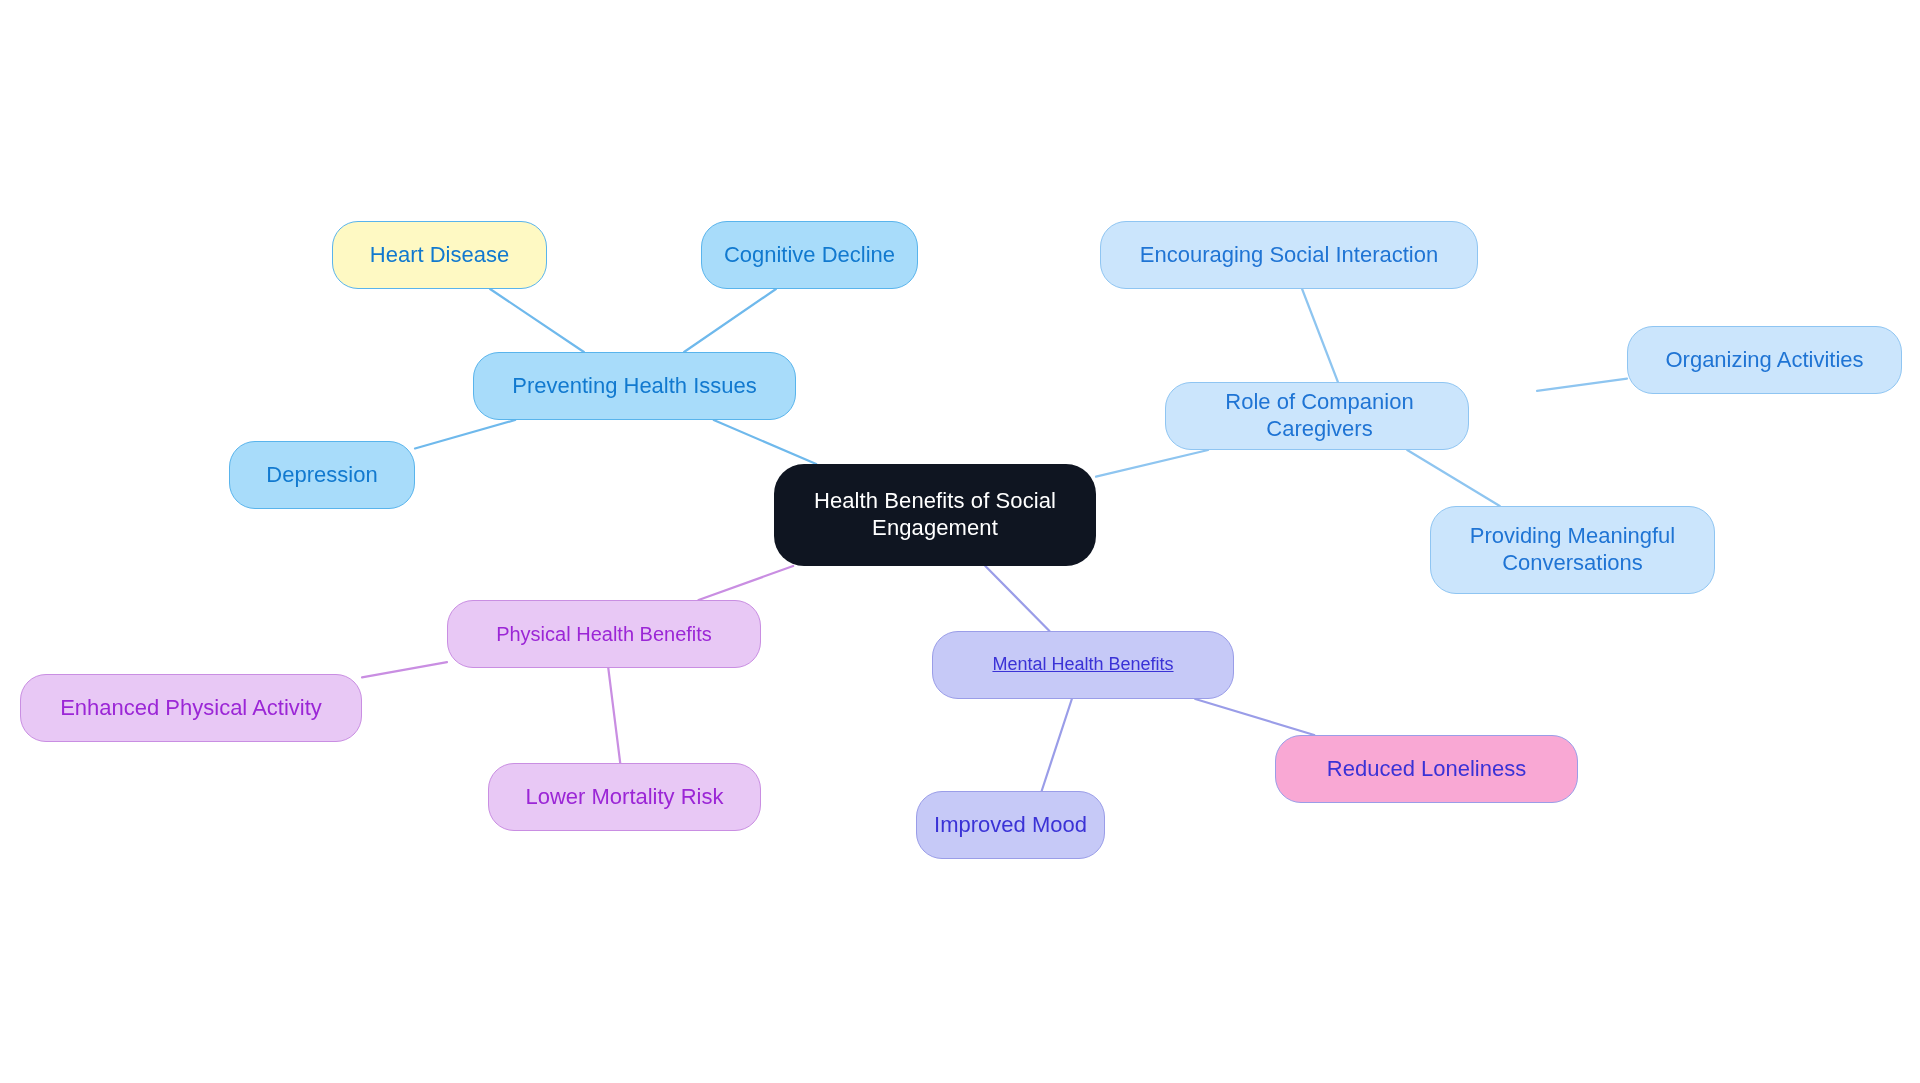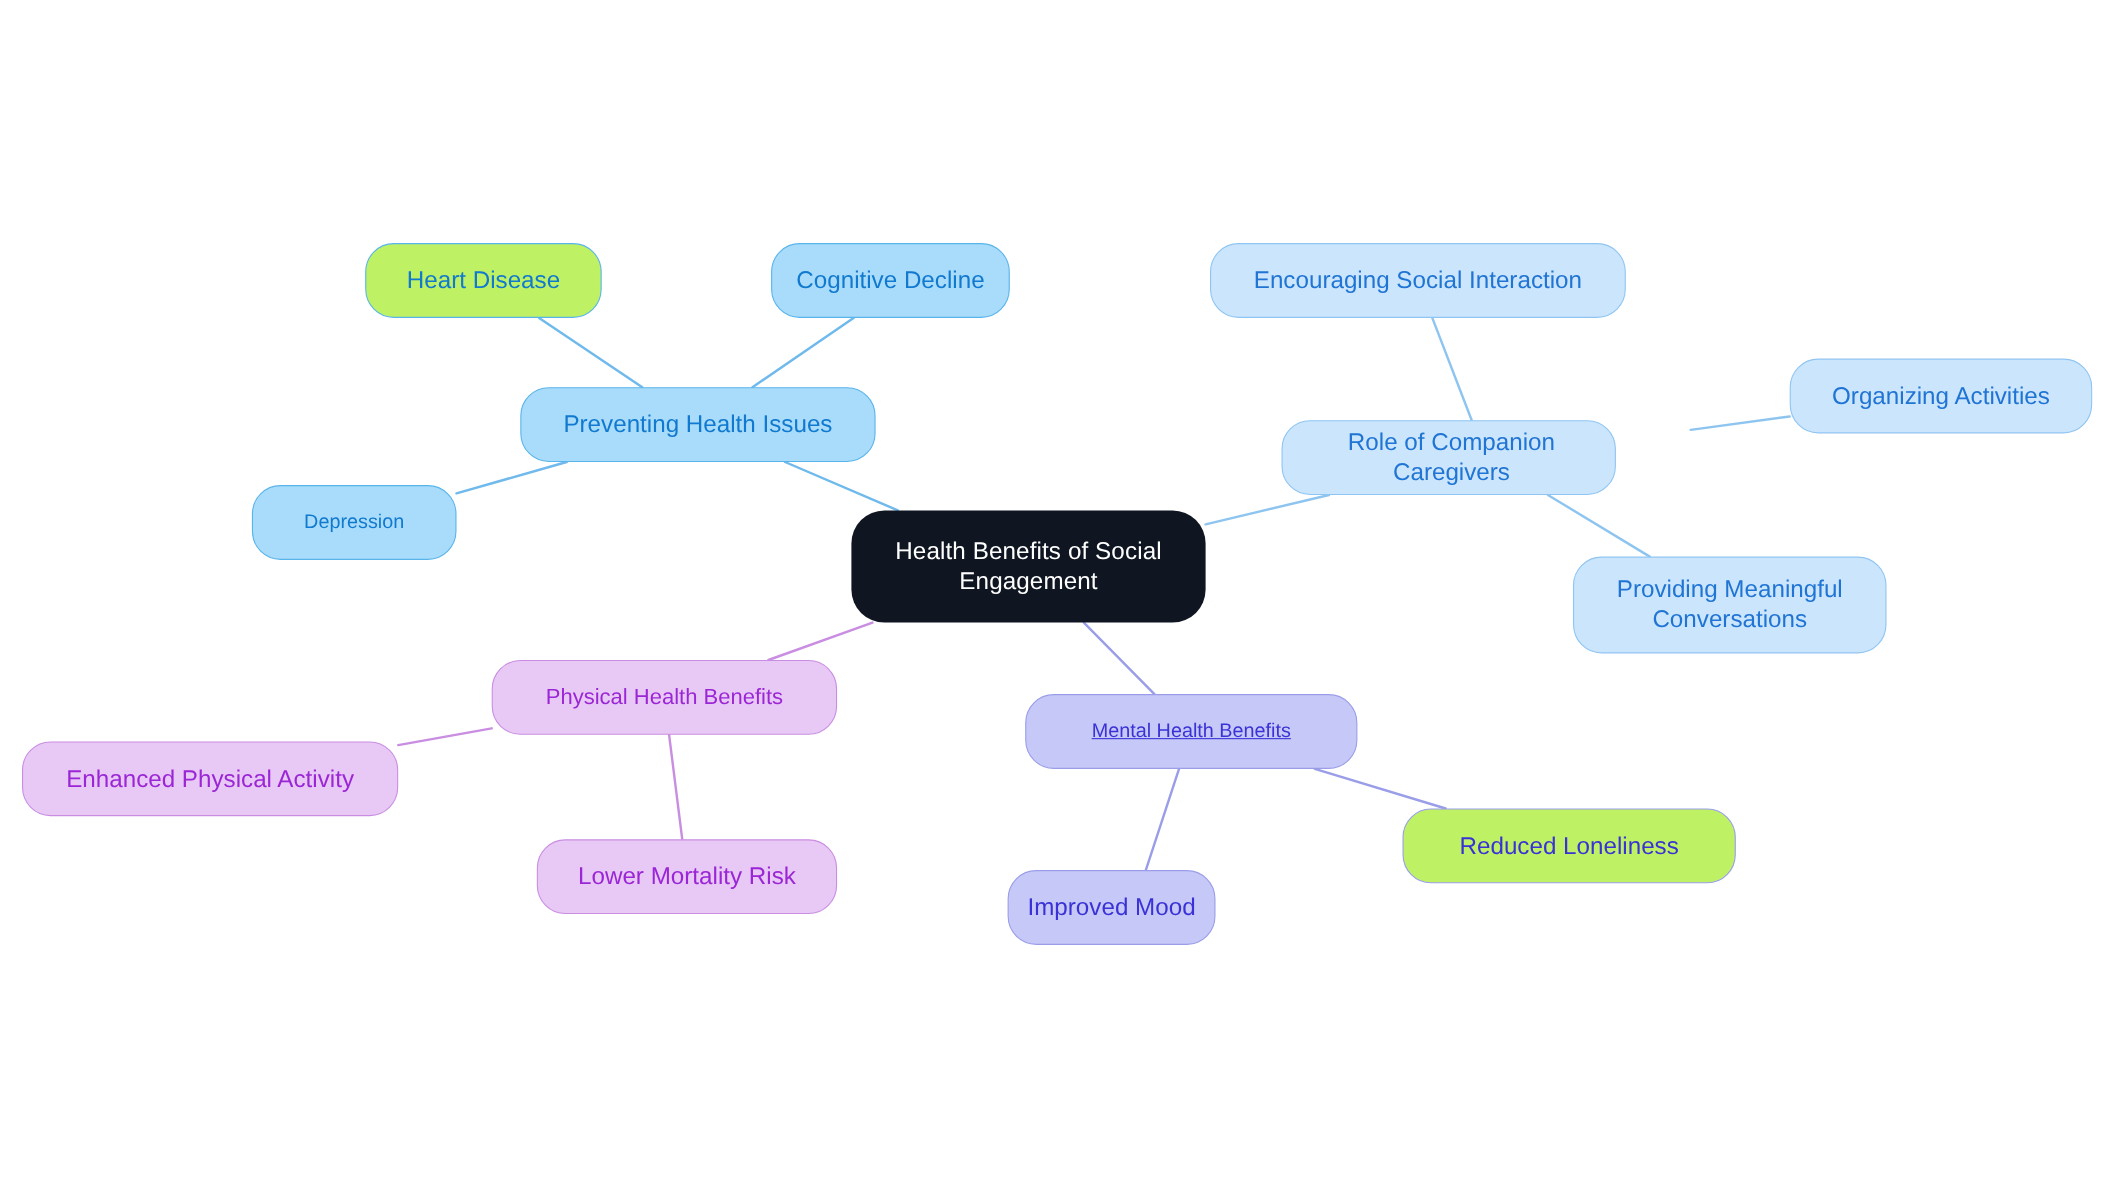--- a/index.html
+++ b/index.html
@@ -62,28 +62,28 @@
       <line x1="447" y1="662.1307506053269" x2="362" y2="677.360774818402" stroke="#c98ee2" stroke-width="2.2" stroke-linecap="round"></line>
       <line x1="608.2760736196319" y1="668" x2="620.2239263803681" y2="763" stroke="#c98ee2" stroke-width="2.2" stroke-linecap="round"></line>
       <line x1="985.32" y1="566" x2="1049.4533333333334" y2="631" stroke="#9a9de8" stroke-width="2.2" stroke-linecap="round"></line>
       <line x1="1071.84375" y1="699" x2="1041.65625" y2="791" stroke="#9a9de8" stroke-width="2.2" stroke-linecap="round"></line>
       <line x1="1195.298076923077" y1="699" x2="1314.201923076923" y2="735" stroke="#9a9de8" stroke-width="2.2" stroke-linecap="round"></line>
     </svg>
   <div id="node-layer">
       <div class="node root" style="left: 774px; top: 464px; width: 322px; height: 102px; font-size: 22px; background: rgb(15, 21, 33); border-color: rgb(15, 21, 33); color: rgb(255, 255, 255);">Health Benefits of Social
 Engagement</div>
       <div class="node" style="left: 473px; top: 352px; width: 323px; height: 68px; font-size: 22px; background: rgb(168, 220, 250); border-color: rgb(89, 180, 236); color: rgb(17, 121, 207);">Preventing Health Issues</div>
-      <div class="node" style="left: 332px; top: 221px; width: 215px; height: 68px; font-size: 22px; background: #bef264; border-color: rgb(89, 180, 236); color: rgb(17, 121, 207);">Heart Disease</div>
+      <div class="node" style="left: 332px; top: 221px; width: 215px; height: 68px; font-size: 22px; background: #fef9c3; border-color: rgb(89, 180, 236); color: rgb(17, 121, 207);">Heart Disease</div>
       <div class="node" style="left: 701px; top: 221px; width: 217px; height: 68px; font-size: 22px; background: rgb(168, 220, 250); border-color: rgb(89, 180, 236); color: rgb(17, 121, 207);">Cognitive Decline</div>
-      <div class="node" style="left: 229px; top: 441px; width: 186px; height: 68px; font-size: 18px; background: rgb(168, 220, 250); border-color: rgb(89, 180, 236); color: rgb(17, 121, 207);">Depression</div>
+      <div class="node" style="left: 229px; top: 441px; width: 186px; height: 68px; font-size: 22px; background: rgb(168, 220, 250); border-color: rgb(89, 180, 236); color: rgb(17, 121, 207);">Depression</div>
       <div class="node" style="left: 1165px; top: 382px; width: 304px; height: 68px; font-size: 22px; background: rgb(203, 229, 252); border-color: rgb(143, 197, 242); color: rgb(31, 116, 212); padding-left: 19px;">Role of Companion Caregivers</div>
       <div class="node" style="left: 1100px; top: 221px; width: 378px; height: 68px; font-size: 22px; background: rgb(203, 229, 252); border-color: rgb(143, 197, 242); color: rgb(31, 116, 212);">Encouraging Social Interaction</div>
       <div class="node" style="left: 1627px; top: 326px; width: 275px; height: 68px; font-size: 22px; background: rgb(203, 229, 252); border-color: rgb(143, 197, 242); color: rgb(31, 116, 212);">Organizing Activities</div>
       <div class="node" style="left: 1430px; top: 506px; width: 285px; height: 88px; font-size: 22px; background: rgb(203, 229, 252); border-color: rgb(143, 197, 242); color: rgb(31, 116, 212);">Providing Meaningful
 Conversations</div>
       <div class="node" style="left: 447px; top: 600px; width: 314px; height: 68px; font-size: 20px; background: rgb(232, 200, 245); border-color: rgb(201, 142, 226); color: rgb(155, 38, 214);">Physical Health Benefits</div>
       <div class="node" style="left: 20px; top: 674px; width: 342px; height: 68px; font-size: 22px; background: rgb(232, 200, 245); border-color: rgb(201, 142, 226); color: rgb(155, 38, 214);">Enhanced Physical Activity</div>
       <div class="node" style="left: 488px; top: 763px; width: 273px; height: 68px; font-size: 22px; background: rgb(232, 200, 245); border-color: rgb(201, 142, 226); color: rgb(155, 38, 214);">Lower Mortality Risk</div>
       <div class="node" style="left: 932px; top: 631px; width: 302px; height: 68px; font-size: 18px; background: rgb(198, 201, 247); border-color: rgb(154, 157, 232); color: rgb(58, 50, 214); text-decoration: underline;">Mental Health Benefits</div>
       <div class="node" style="left: 916px; top: 791px; width: 189px; height: 68px; font-size: 22px; background: rgb(198, 201, 247); border-color: rgb(154, 157, 232); color: rgb(58, 50, 214);">Improved Mood</div>
-      <div class="node" style="left: 1275px; top: 735px; width: 303px; height: 68px; font-size: 22px; background: #bef264; border-color: rgb(154, 157, 232); color: rgb(58, 50, 214);">Reduced Loneliness</div>
+      <div class="node" style="left: 1275px; top: 735px; width: 303px; height: 68px; font-size: 22px; background: #f9a8d4; border-color: rgb(154, 157, 232); color: rgb(58, 50, 214);">Reduced Loneliness</div>
     </div>
 </div>
 
 </body></html>

